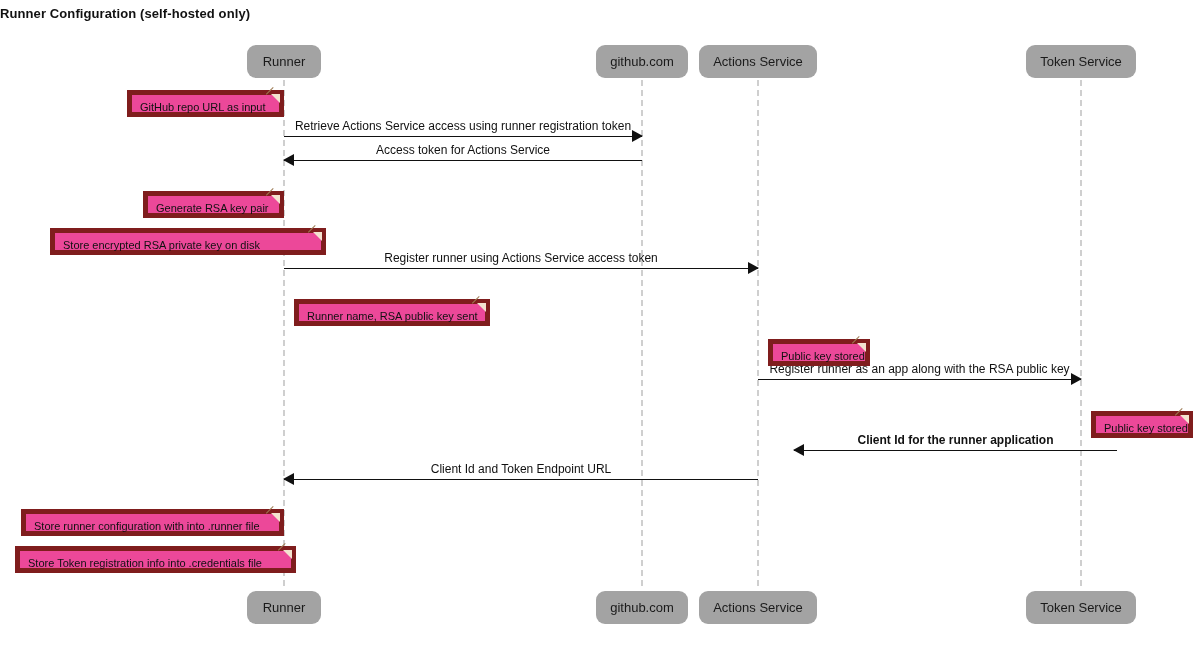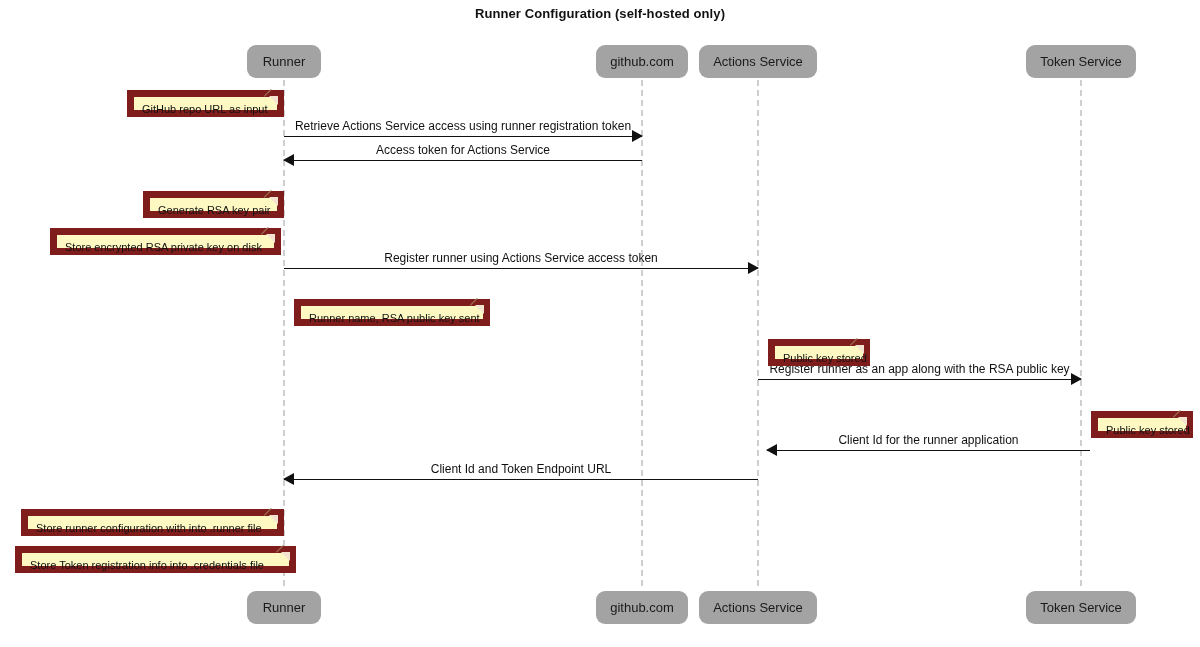--- a/index.html
+++ b/index.html
@@ -19,21 +19,20 @@
     width: 1200px;
     height: 647px;
   }
 
   
   .diagram-title {
     position: absolute;
     left: 0;
     top: 6px;
     width: 1200px;
-    text-align: center;
     font-size: 13px;
     font-weight: bold;
     color: #111111;
     letter-spacing: 0.1px;
   }
 
   
   .lifeline {
     position: absolute;
     width: 0;
@@ -94,22 +93,22 @@
     border-left: 11px solid #111111;
   }
   .arrowhead.left {
     left: -1px;
     border-right: 11px solid #111111;
   }
 
   
   .note {
     position: absolute;
-    background: #fef9c3;
-    border: 7px solid #7f1d1d;
+    background: #ec4899;
+    border: 5px solid #7f1d1d;
     box-sizing: border-box;
     font-size: 11px;
     color: #111111;
     padding: 6px 9px 6px 8px;
     white-space: nowrap;
     line-height: 13px;
     height: 27px;
   }
   .note .fold {
     position: absolute;
@@ -165,35 +164,35 @@
       <div class="message" style="left: 284px; width: 474px; top: 251px;">
         <div class="msg-label">Register runner using Actions Service access token</div>
         <div class="msg-line"></div>
         <div class="arrowhead right"></div>
       </div>
       <div class="message" style="left: 758px; width: 323px; top: 362px;">
         <div class="msg-label">Register runner as an app along with the RSA public key</div>
         <div class="msg-line"></div>
         <div class="arrowhead right"></div>
       </div>
-      <div class="message" style="left: 767px; width: 323px; top: 433px;">
+      <div class="message" style="left: 794px; width: 323px; top: 433px; font-weight: bold;">
         <div class="msg-label">Client Id for the runner application</div>
         <div class="msg-line"></div>
         <div class="arrowhead left"></div>
       </div>
       <div class="message" style="left: 284px; width: 474px; top: 462px;">
         <div class="msg-label">Client Id and Token Endpoint URL</div>
         <div class="msg-line"></div>
         <div class="arrowhead left"></div>
       </div>
     </div>
   <div id="notes">
       <div class="note" style="left: 127px; top: 90px; width: 157px;"><span>GitHub repo URL as input</span><span class="fold"></span><span class="fold-edge"></span></div>
       <div class="note" style="left: 143px; top: 191px; width: 141px;"><span>Generate RSA key pair</span><span class="fold"></span><span class="fold-edge"></span></div>
-      <div class="note" style="left: 50px; top: 228px; width: 231px;"><span>Store encrypted RSA private key on disk</span><span class="fold"></span><span class="fold-edge"></span></div>
+      <div class="note" style="left: 50px; top: 228px; width: 276px;"><span>Store encrypted RSA private key on disk</span><span class="fold"></span><span class="fold-edge"></span></div>
       <div class="note" style="left: 294px; top: 299px; width: 196px;"><span>Runner name, RSA public key sent</span><span class="fold"></span><span class="fold-edge"></span></div>
       <div class="note" style="left: 768px; top: 339px; width: 102px;"><span>Public key stored</span><span class="fold"></span><span class="fold-edge"></span></div>
       <div class="note" style="left: 1091px; top: 411px; width: 102px;"><span>Public key stored</span><span class="fold"></span><span class="fold-edge"></span></div>
       <div class="note" style="left: 21px; top: 509px; width: 263px;"><span>Store runner configuration with into .runner file</span><span class="fold"></span><span class="fold-edge"></span></div>
       <div class="note" style="left: 15px; top: 546px; width: 281px;"><span>Store Token registration info into .credentials file</span><span class="fold"></span><span class="fold-edge"></span></div>
     </div>
   <div id="participants-bottom">
       <div class="participant" style="left: 247px; width: 74px; top: 591px;">Runner</div>
       <div class="participant" style="left: 596px; width: 92px; top: 591px;">github.com</div>
       <div class="participant" style="left: 699px; width: 118px; top: 591px;">Actions Service</div>

